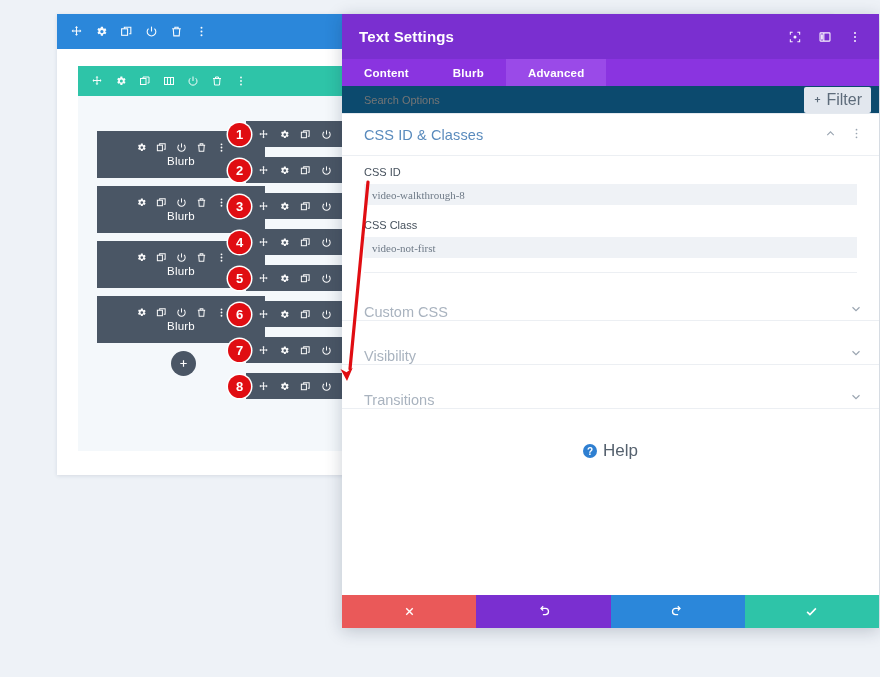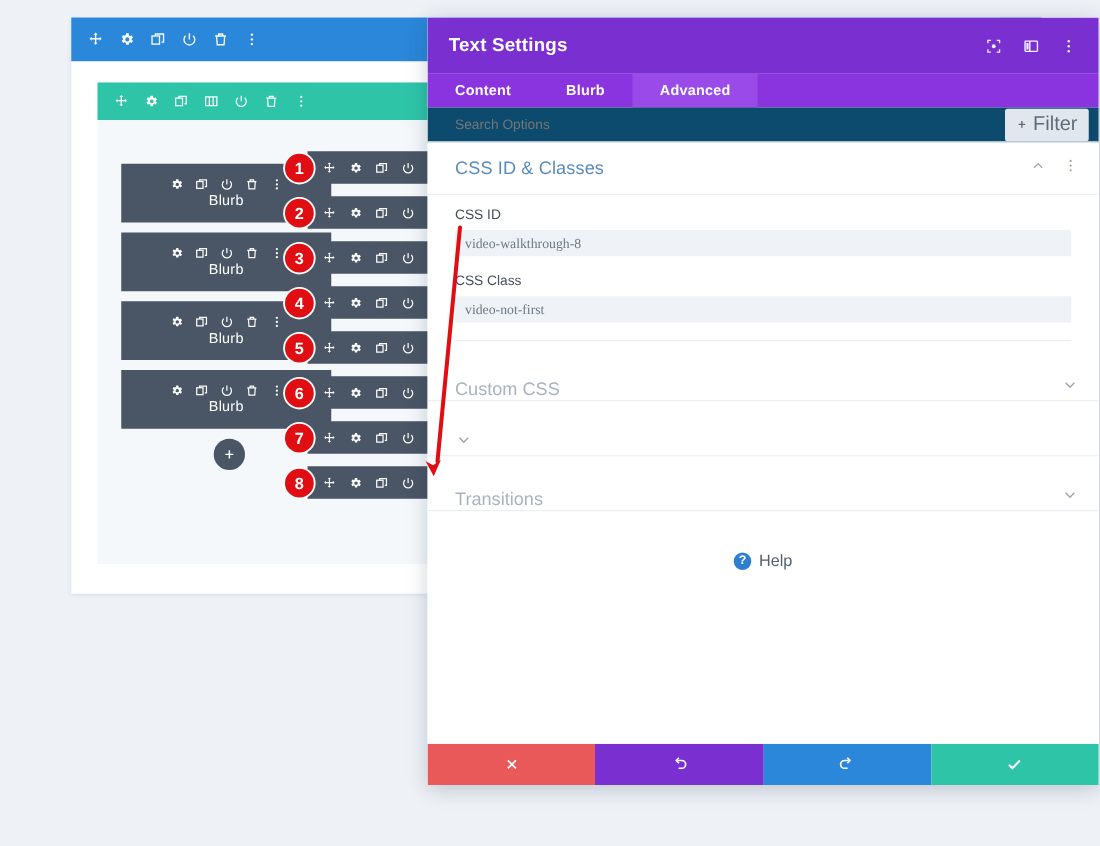--- a/index.html
+++ b/index.html
@@ -193,21 +193,21 @@
   .help-row {
     display: flex; align-items: center; justify-content: center;
     gap: 6px; padding-top: 32px;
   }
   .help-dot {
     width: 14px; height: 14px; border-radius: 50%;
     background: #2e7fd1; color: #fff;
     font-size: 10px; font-weight: bold;
     display: flex; align-items: center; justify-content: center;
   }
-  .help-text { font-size: 13px; color: #55616e; }
+  .help-text { font-size: 17px; color: #55616e; }
 
   .modal-foot { height: 33px; display: flex; }
   .foot-btn {
     flex: 1; display: flex; align-items: center; justify-content: center;
     color: #fff;
   }
   .fb-cancel { background: #ea5959; }
   .fb-undo   { background: #7a2fd0; }
   .fb-redo   { background: #2b87da; }
   .fb-save   { background: #2ec4a8; }
@@ -811,20 +811,21 @@
       <div class="collapsed-row">
         <div class="collapsed-label">Custom CSS</div>
         <span style="color:#9aa5b1">
           <svg width="14" height="14" viewBox="0 0 24 24" fill="none" stroke="currentColor" stroke-width="2">
               <path d="M6 9l6 6 6-6"></path>
             </svg>
         </span>
       </div>
 
       <div class="collapsed-row">
+        <div class="collapsed-label">Visibility</div>
         <span style="color:#9aa5b1">
           <svg width="14" height="14" viewBox="0 0 24 24" fill="none" stroke="currentColor" stroke-width="2">
               <path d="M6 9l6 6 6-6"></path>
             </svg>
         </span>
       </div>
 
       <div class="collapsed-row">
         <div class="collapsed-label">Transitions</div>
         <span style="color:#9aa5b1">

